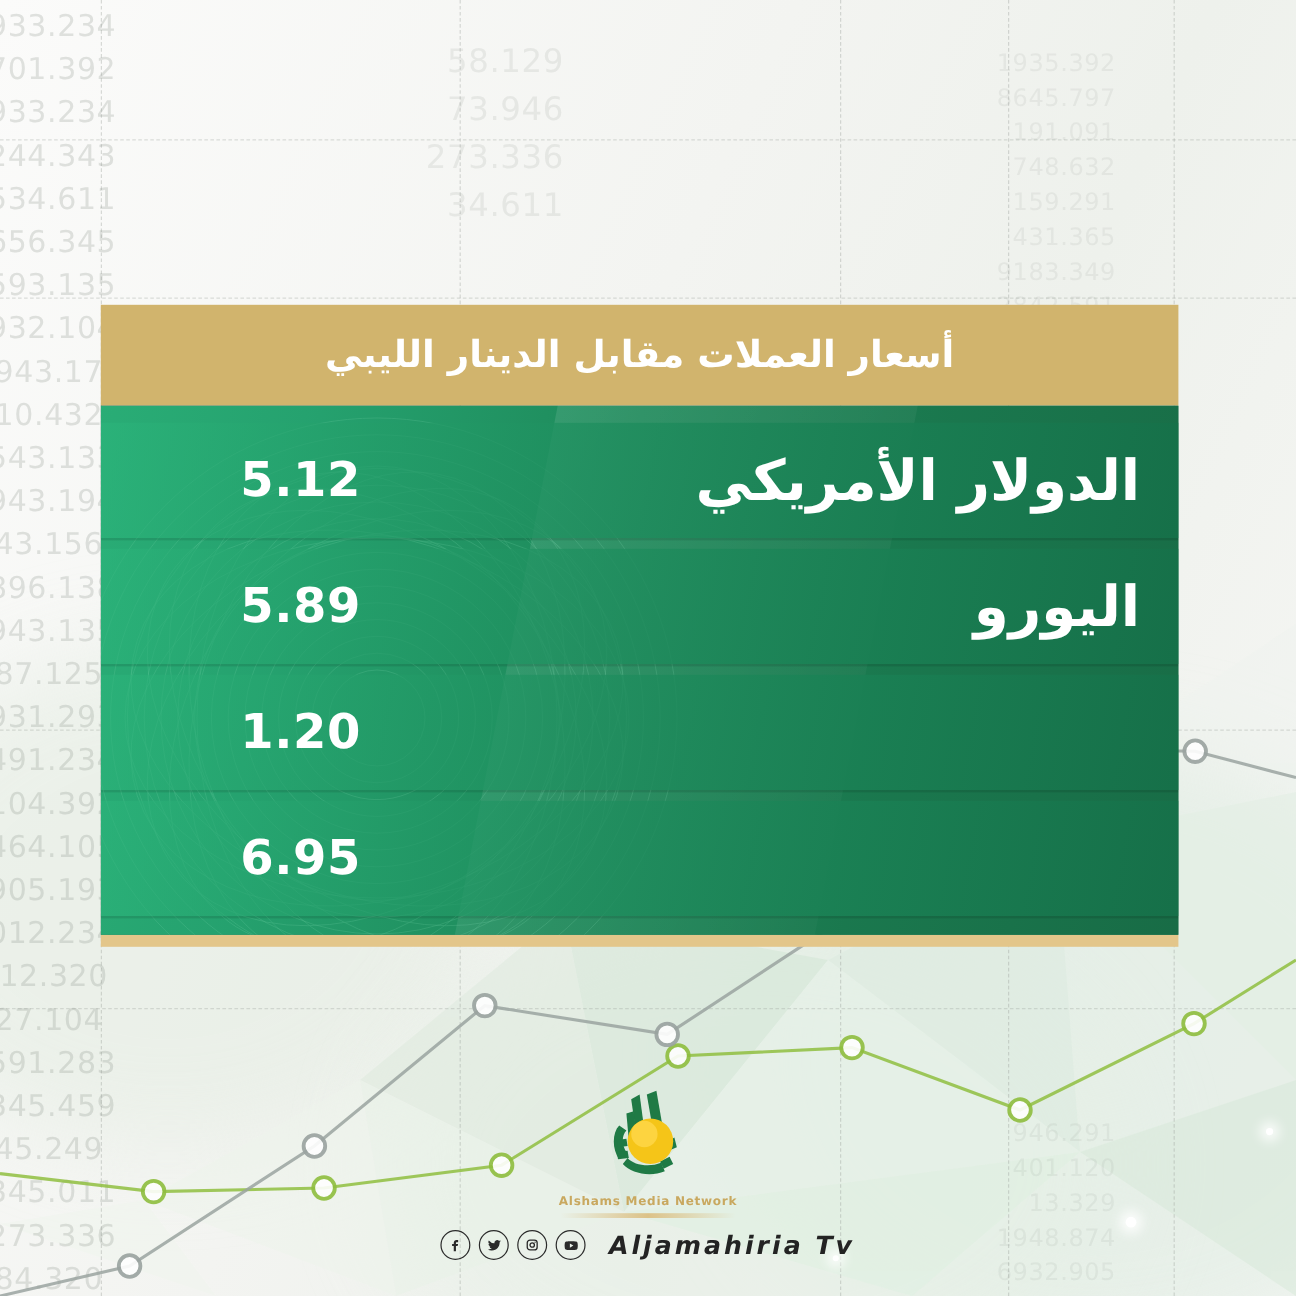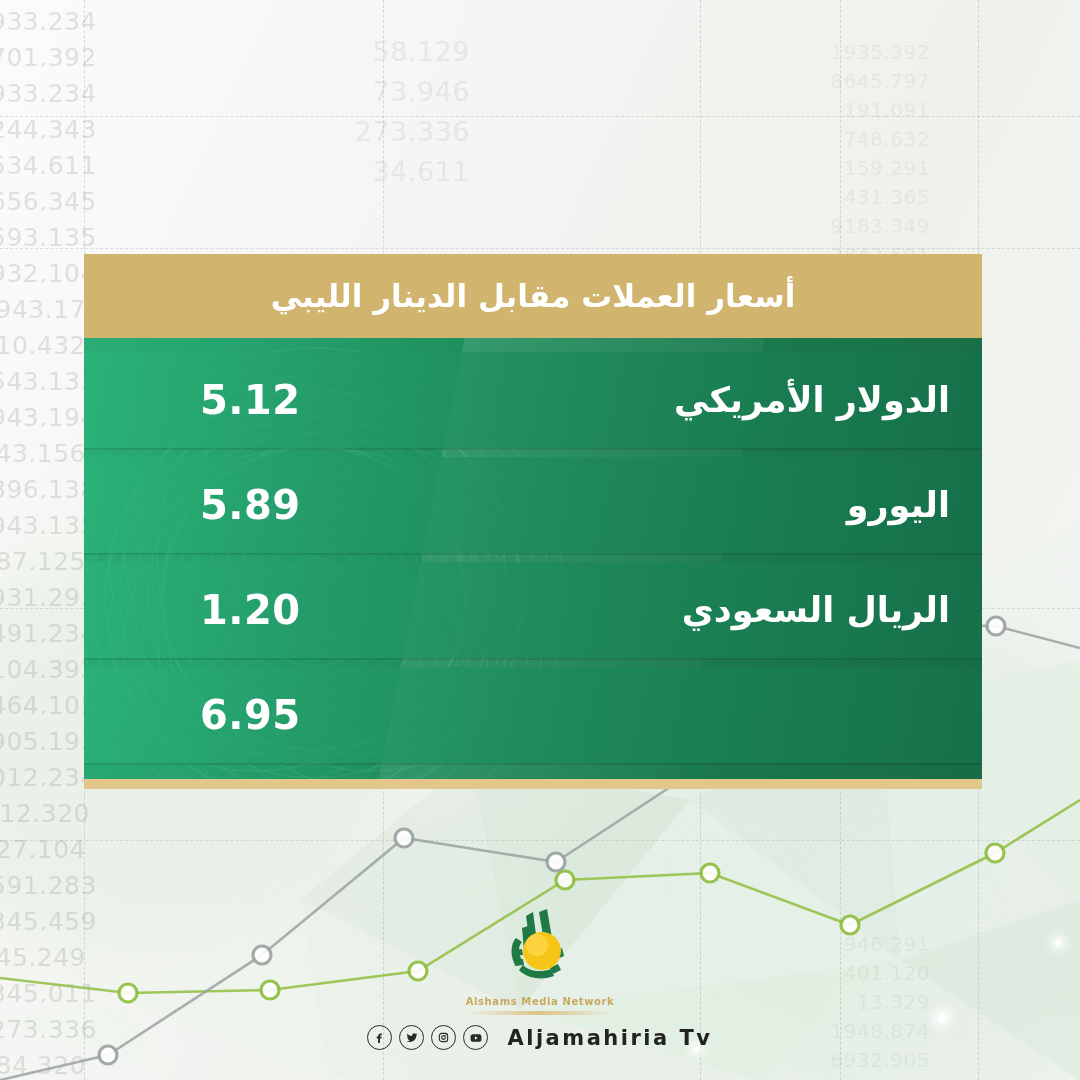--- a/index.html
+++ b/index.html
@@ -96,21 +96,21 @@
        rgba(44,182,124,.55) 0%,
        rgba(33,150,100,.72) 35%,
        rgba(26,128,84,.90) 70%,
        rgba(22,112,73,.96) 100%);
     display:flex;align-items:center;
     box-shadow:0 2px 0 rgba(0,0,0,.10);
   }
   .rate-row:last-child{margin-bottom:0;}
   .rate-name{
     position:absolute;right:32px;
-    color:#fff;font-size:35px;font-weight:700;
+    color:#fff;font-size:47px;font-weight:700;
     letter-spacing:0;white-space:nowrap;
   }
   .rate-value{
     position:absolute;left:116px;
     color:#fff;font-size:40px;font-weight:700;
     direction:ltr;letter-spacing:.5px;
   }
   .card-foot{height:10px;background:#e3c68a;}
 
   
@@ -133,21 +133,21 @@
   .social-row{
     margin-top:10px;display:flex;align-items:center;gap:7px;direction:ltr;
   }
   .s-ico{
     width:23px;height:23px;border-radius:50%;
     border:1.8px solid #2a2a2a;display:flex;align-items:center;justify-content:center;
     color:#2a2a2a;
   }
   .brand-name{
     margin-left:12px;font-size:21px;font-weight:700;
-    letter-spacing:2.5px;color:#232323;direction:ltr;
+    letter-spacing:2.5px;color:#232323;direction:ltr;font-style:italic;
   }
 
   
   .sparkle{position:absolute;border-radius:50%;background:#fff;
     box-shadow:0 0 10px 5px rgba(255,255,255,.85);}
 </style>
 </head>
 <body>
 
 <div id="bg-root">
@@ -314,21 +314,20 @@
     <div class="rows" id="rates-rows">
         <div class="rate-row">
           <span class="rate-name">الدولار الأمريكي</span>
           <span class="rate-value">5.12</span>
         </div>
         <div class="rate-row">
           <span class="rate-name">اليورو</span>
           <span class="rate-value">5.89</span>
         </div>
         <div class="rate-row">
-          <span class="rate-name">الريال السعودي</span>
           <span class="rate-value">1.20</span>
         </div>
         <div class="rate-row">
           <span class="rate-value">6.95</span>
         </div>
       </div>
   </div>
 
   <div class="card-foot"></div>
 </section>

